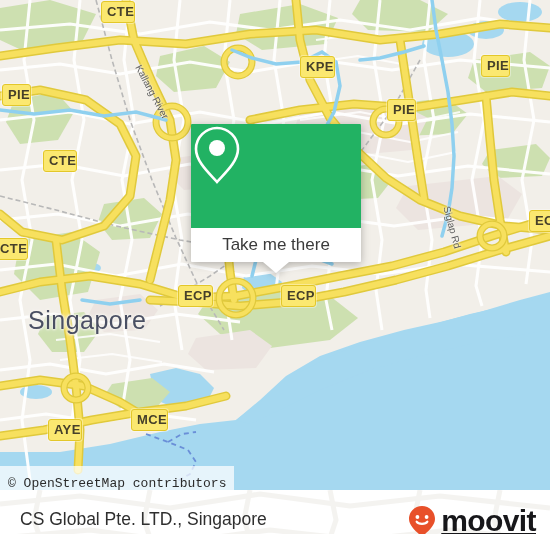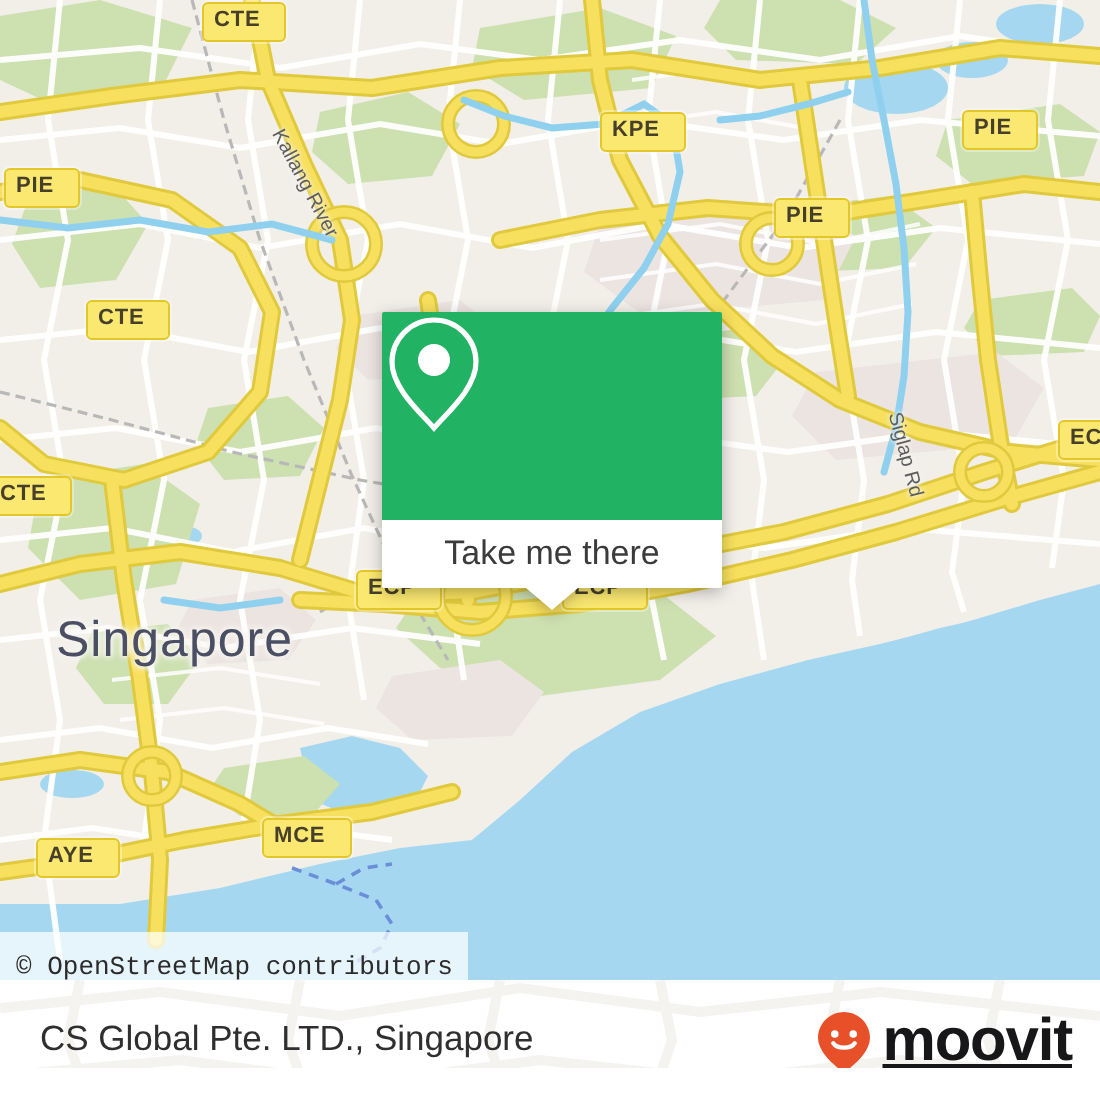--- a/index.html
+++ b/index.html
@@ -30,35 +30,34 @@
     text-shadow:0 0 2px #f6f4ef,0 0 3px #f6f4ef;
   }
 
   
   .shield{
     position:absolute;
     background:#fbe870;
     border:1.5px solid #e3c72a;
     border-radius:3px;
     color:#46402a;
-    font-size:11px;
+    font-size:13px;
     font-weight:bold;
     letter-spacing:.4px;
     line-height:1;
-    padding:3px 12px 4px 5px;
+    padding:3px 0 4px 5px;
     font-family:"Liberation Sans", sans-serif;
     box-shadow:0 0 0 1px rgba(255,255,255,.35);
     text-align:center;
   }
 
   
   #popup{
     position:absolute;left:191px;top:124px;width:170px;
     filter:drop-shadow(0 2px 4px rgba(0,0,0,.28));
-    margin-top:32px;
   }
   #popup-media{
     height:104px;background:#22b263;
     display:flex;align-items:center;justify-content:center;
     border-radius:1px 1px 0 0;
   }
   #popup-footer{
     height:34px;background:#ffffff;
     display:flex;align-items:center;justify-content:center;
     border-radius:0 0 1px 1px;
@@ -290,21 +289,21 @@
     <div class="shield" style="left:300px;top:56px;">KPE</div>
     <div class="shield" style="left:481px;top:55px;">PIE</div>
     <div class="shield" style="left:2px;top:84px;">PIE</div>
     <div class="shield" style="left:387px;top:99px;">PIE</div>
     <div class="shield" style="left:43px;top:150px;">CTE</div>
     <div class="shield" style="left:529px;top:210px;">ECP</div>
     <div class="shield" style="left:-6px;top:238px;">CTE</div>
     <div class="shield" style="left:178px;top:285px;">ECP</div>
     <div class="shield" style="left:281px;top:285px;">ECP</div>
     <div class="shield" style="left:131px;top:409px;">MCE</div>
-    <div class="shield" style="left:18px;top:419px;">AYE</div>
+    <div class="shield" style="left:48px;top:419px;">AYE</div>
 
     <div id="popup">
       <div id="popup-media">
         <svg width="52" height="62" viewBox="0 0 52 62">
           <path d="M26 4 C14.4 4 5 13.4 5 25 C5 38 19 50 26 58 C33 50 47 38 47 25 C47 13.4 37.6 4 26 4 Z" fill="none" stroke="#ffffff" stroke-width="2.6"></path>
           <circle cx="26" cy="24" r="8" fill="#ffffff"></circle>
         </svg>
       </div>
       <div id="popup-footer">
         <span id="popup-label">Take me there</span>

